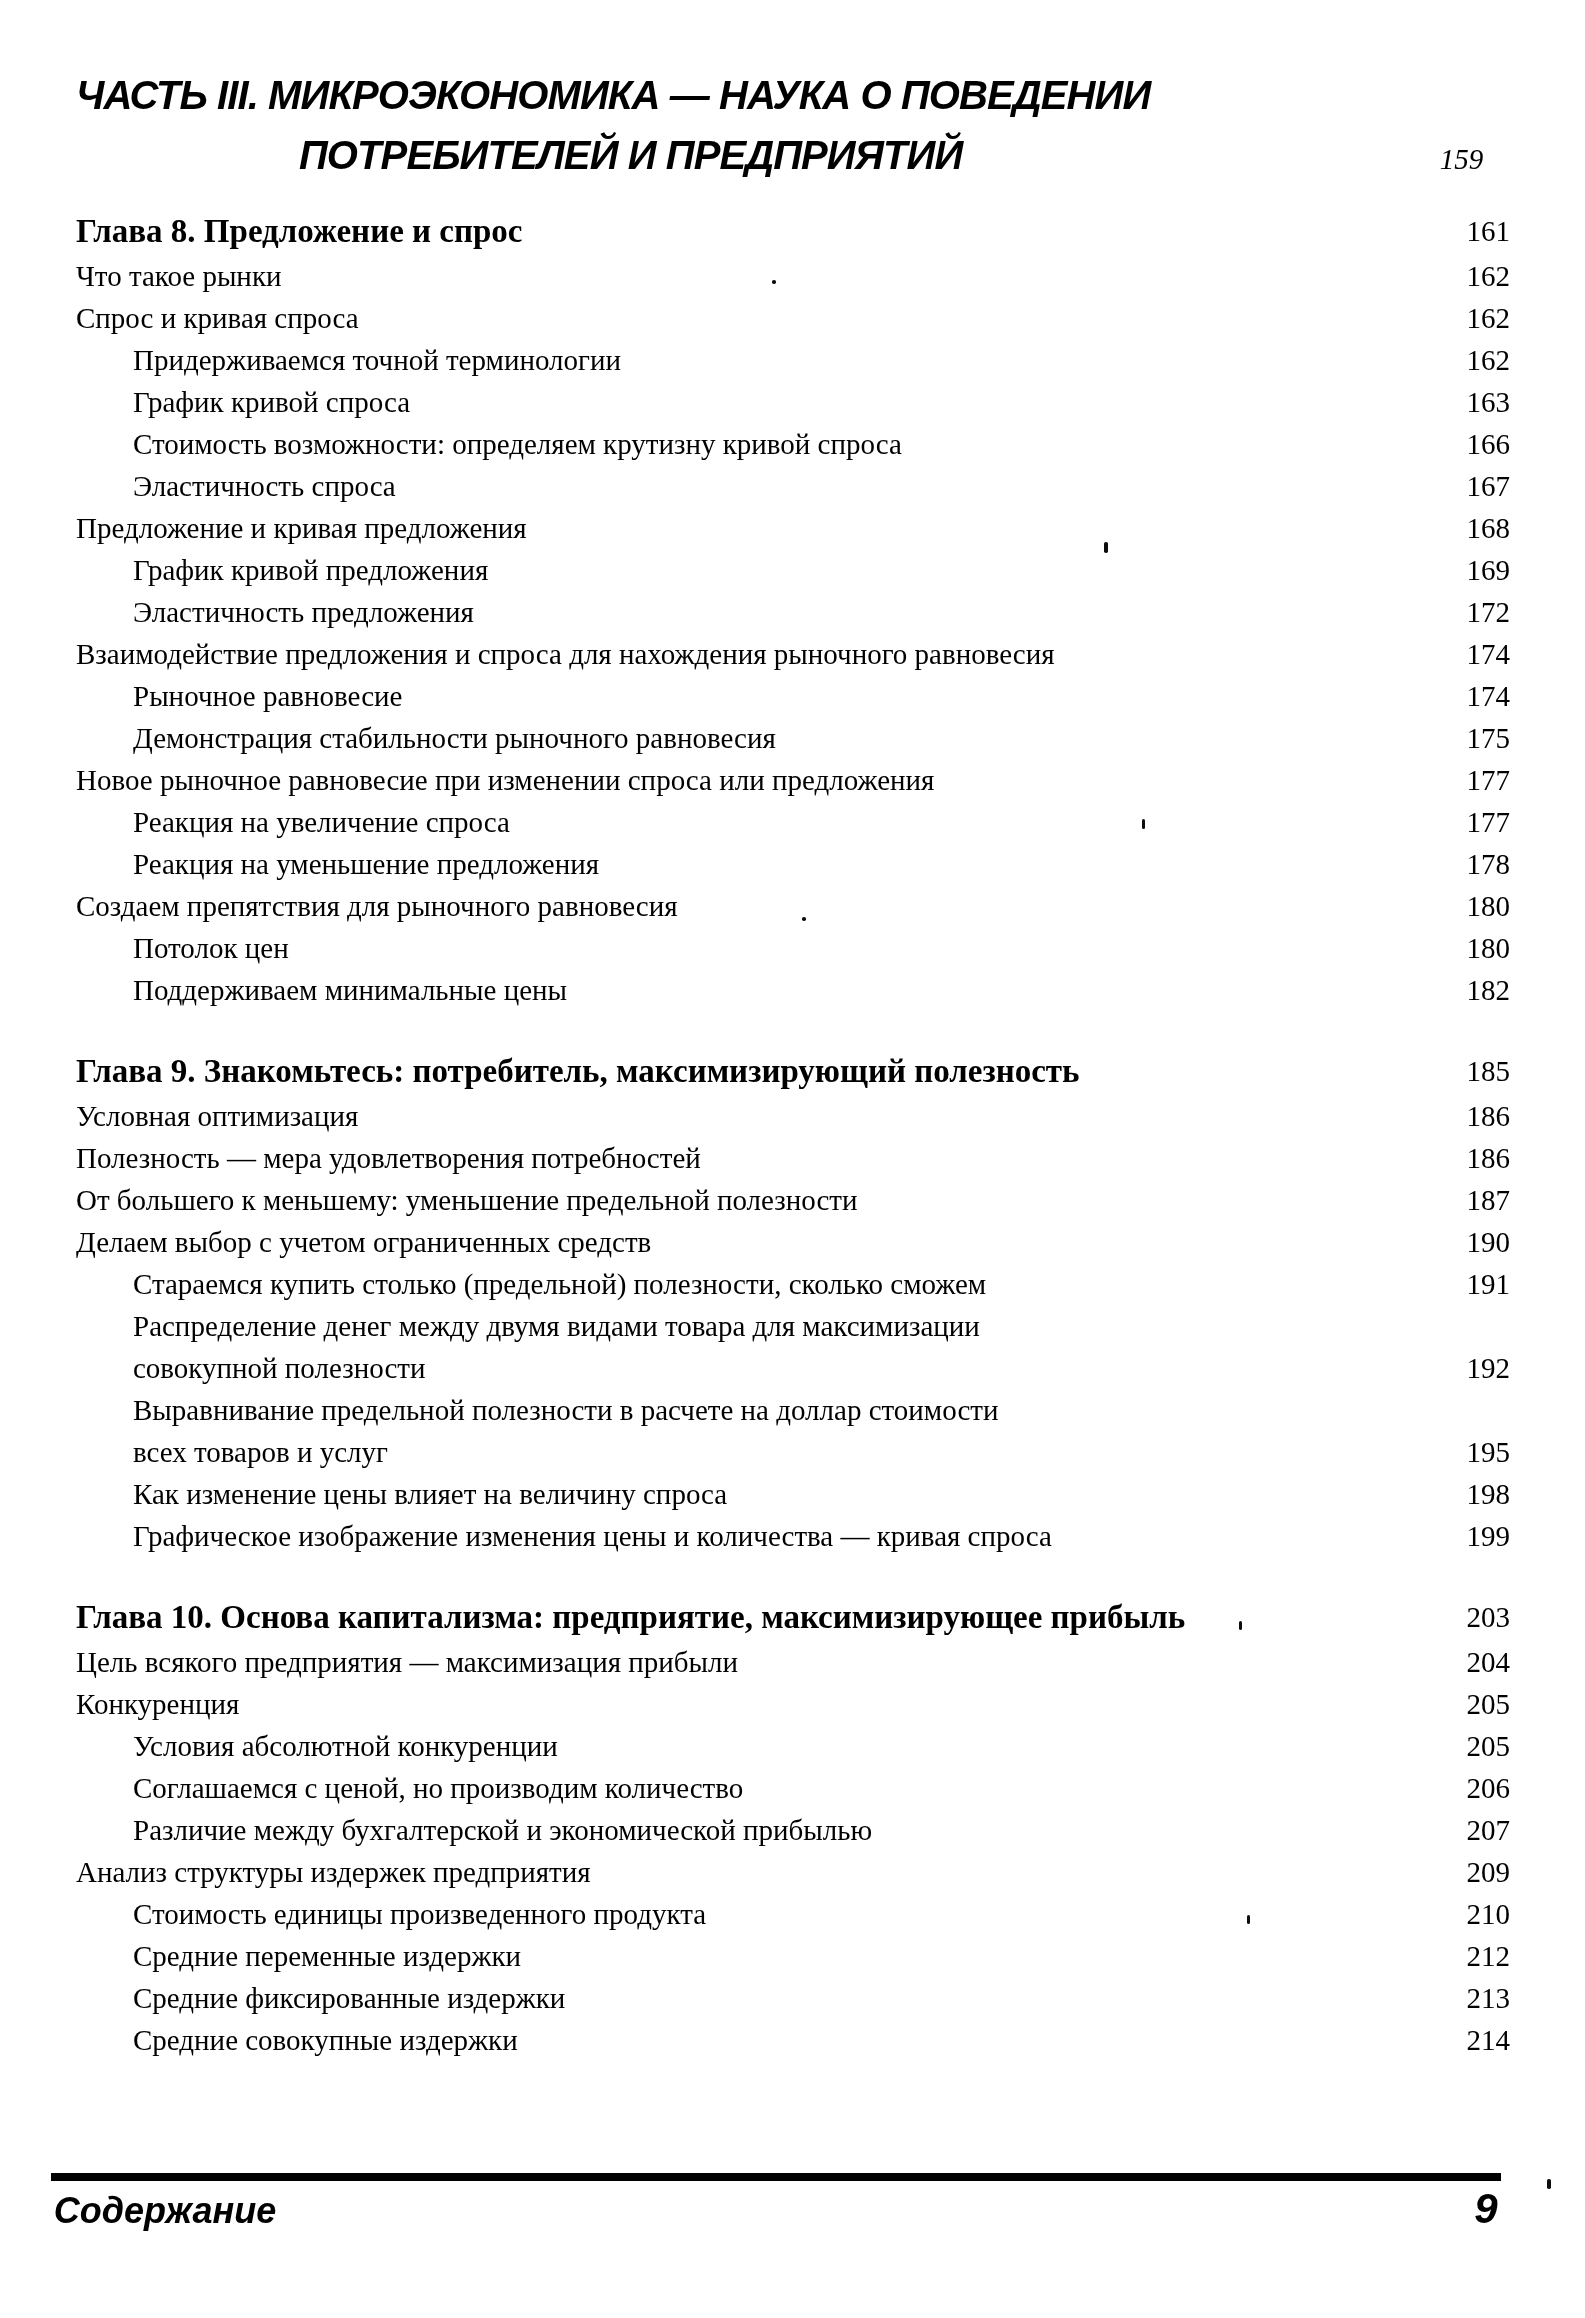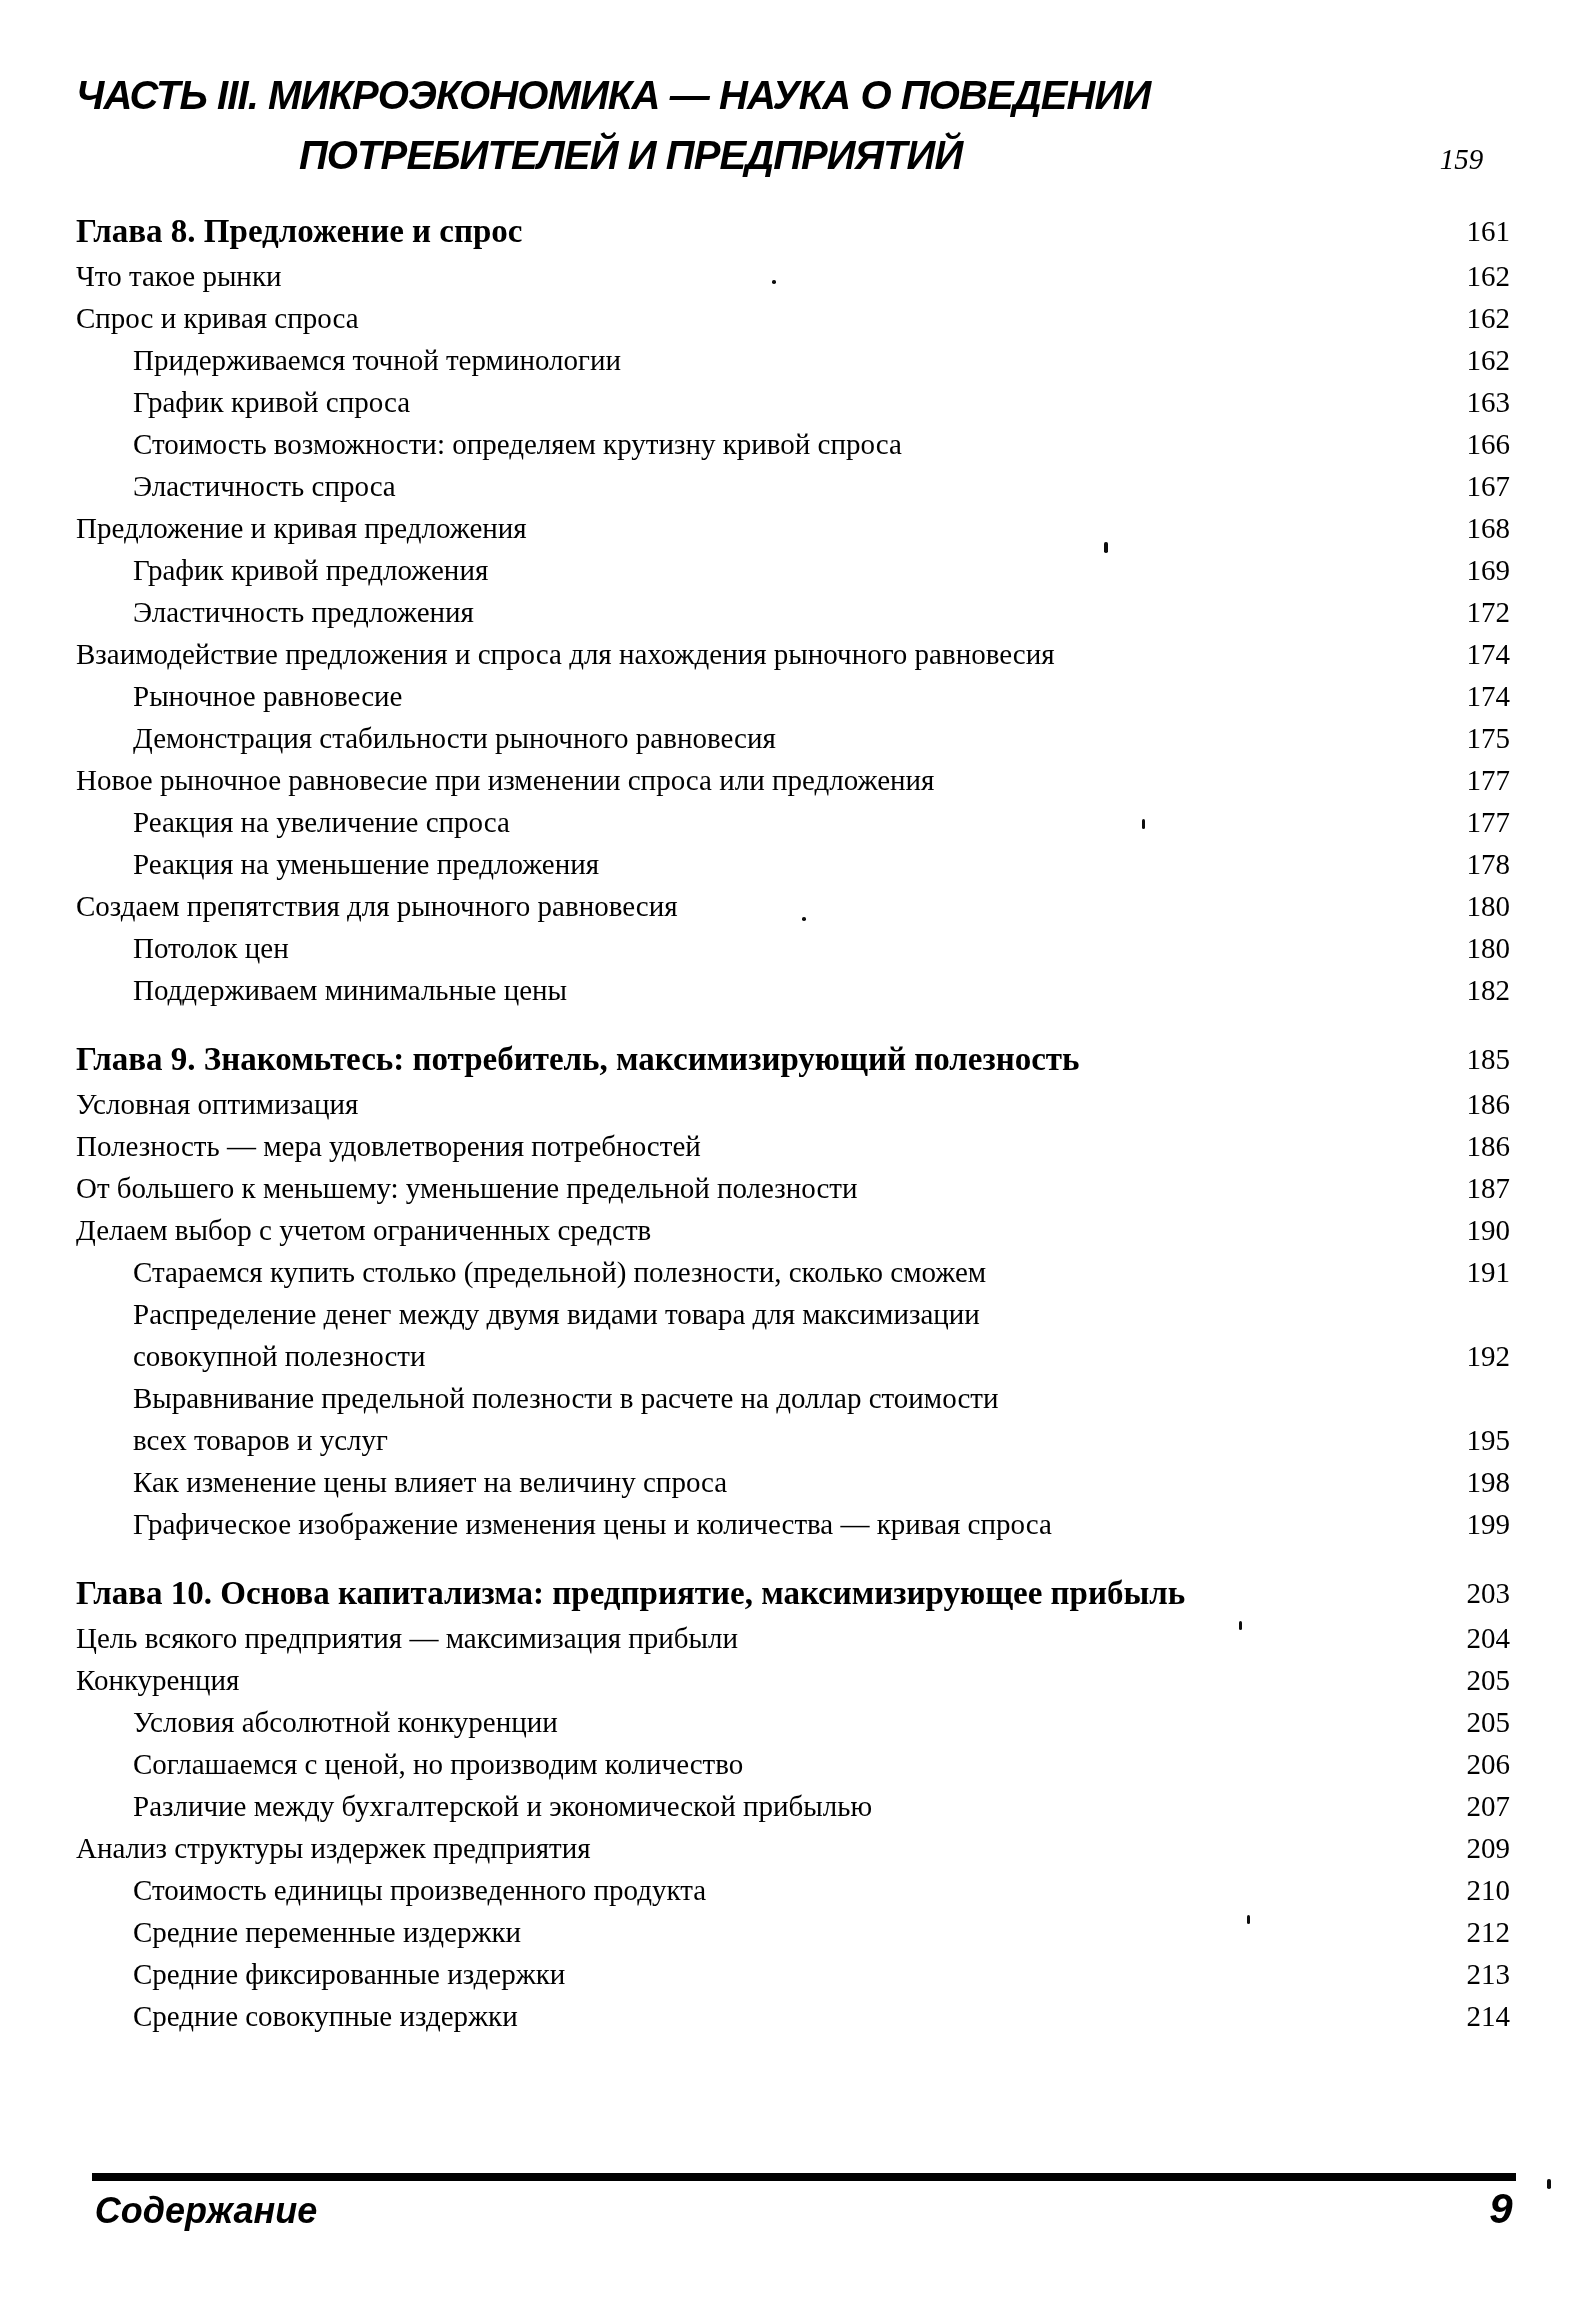--- a/index.html
+++ b/index.html
@@ -17,27 +17,27 @@
   .ph-line1{font-size:40px;line-height:60px;white-space:nowrap;}
   .ph-row{display:flex;align-items:baseline;line-height:60px;}
   .ph-line2{font-size:40px;padding-left:223px;flex:1;white-space:nowrap;}
   .ph-page{font-family:"Liberation Serif", serif;font-weight:400;letter-spacing:0;font-size:29px;width:97px;text-align:center;}
 
   
   #toc{margin-top:17.7px;}
   .row{display:flex;align-items:flex-start;height:42px;line-height:42px;}
   .row .t{flex:1;font-size:29px;white-space:nowrap;}
   .row .p{width:97px;text-align:right;font-size:29px;}
-  .row.chapter{height:48px;line-height:48px;margin-top:24px;}
+  .row.chapter{height:48px;line-height:48px;margin-top:36px;}
   .row.chapter .t{font-size:33px;font-weight:700;}
   #toc .row.chapter:first-child{margin-top:14px;}
   .row.lvl2 .t{padding-left:57px;}
 
   
-  .footer{position:absolute;left:51px;right:70px;top:2173px;margin-left:41px;}
+  .footer{position:absolute;left:51px;right:85px;top:2173px;}
   .footer-rule{height:8px;background:#000;}
   .footer-row{display:flex;justify-content:space-between;align-items:baseline;
     font-family:"Liberation Sans", sans-serif;font-style:italic;font-weight:700;padding-top:4.4px;}
   .footer-label{font-size:36px;padding-left:2.7px;}
   .footer-page{font-size:42px;padding-right:3.5px;}
 
   
   .speck{position:absolute;background:#0d0d0d;border-radius:1.8px;}
 </style>
 </head>

